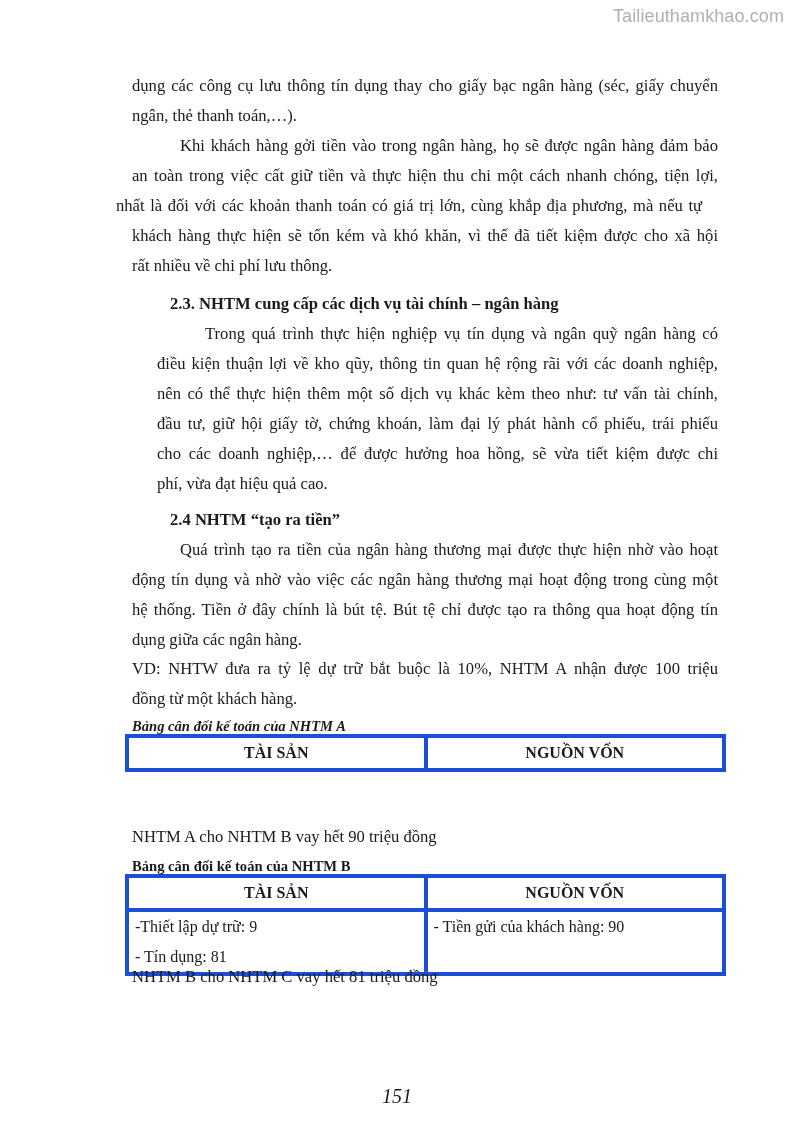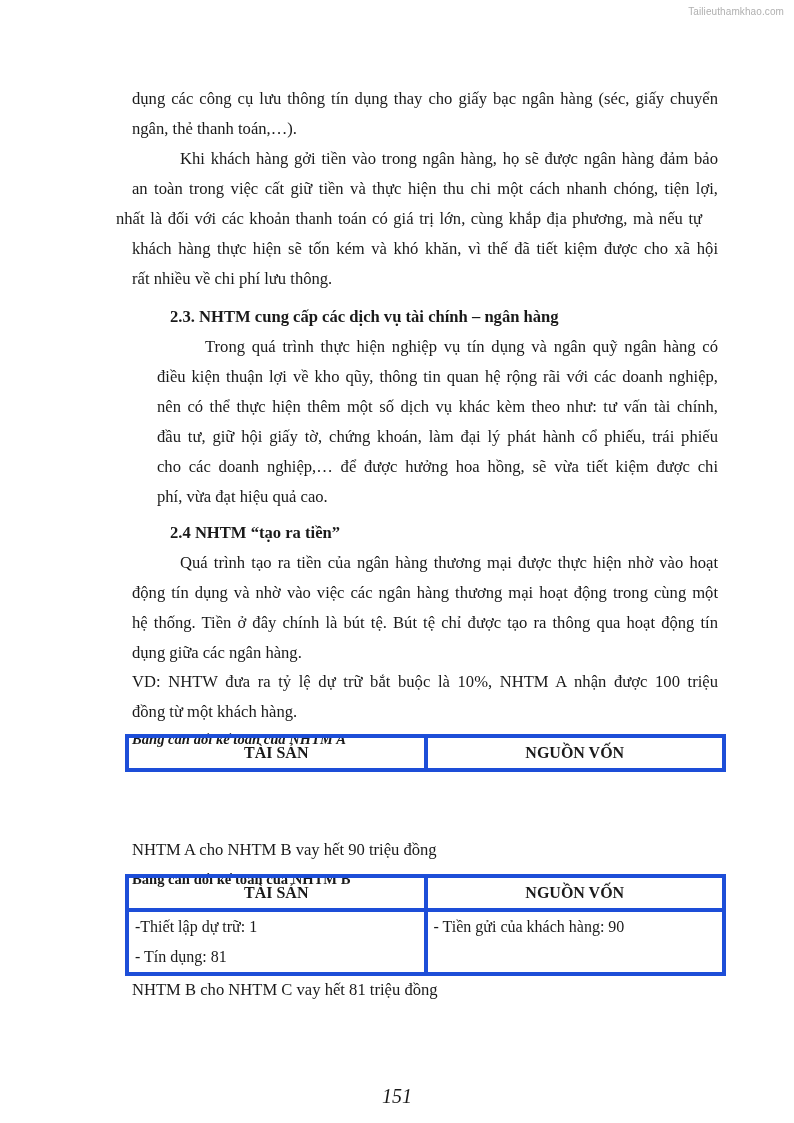--- a/index.html
+++ b/index.html
@@ -3,24 +3,24 @@
 <meta charset="utf-8">
 <style>
   html, body { margin: 0; padding: 0; }
   body {
     width: 794px; height: 1123px; background: #ffffff; position: relative; overflow: hidden;
     font-family: "Liberation Serif", "DejaVu Serif", serif; color: #1a1a1a;
   }
   .watermark {
     position: absolute; top: 6px; right: 10px;
     font-family: "Liberation Sans", "DejaVu Sans", sans-serif;
-    font-size: 10px; color: #b0b0b0; letter-spacing: 0.1px;
+    font-size: 18px; color: #b0b0b0; letter-spacing: 0.1px;
   }
   .line {
-    position: absolute; font-size: 16.6px; line-height: 20px; white-space: nowrap; margin-top: 13px;
+    position: absolute; font-size: 16.6px; line-height: 20px; white-space: nowrap;
   }
   .just { text-align: justify; text-align-last: justify; }
   .bold { font-weight: bold; }
   .caption { font-weight: bold; font-size: 14.6px; }
   table.bs {
     position: absolute; left: 125px; width: 601px; border-collapse: collapse;
     font-size: 16px;
   }
   table.bs td {
     border: 4px solid #1d4ed8; vertical-align: top; padding: 0 6px; width: 50%;
@@ -77,21 +77,21 @@
 
 <div class="line caption" style="top:856px; left:132px;">Bảng cân đối kế toán của NHTM B</div>
 <table class="bs" style="top:874px;">
   <tbody>
       <tr>
     <td class="hd">TÀI SẢN</td>
     <td class="hd">NGUỒN VỐN</td>
   </tr>
   <tr>
     <td class="cell">
-      <span class="cell-line">-Thiết lập dự trữ: 1</span>
+      <span class="cell-line">-Thiết lập dự trữ: 9</span>
       <span class="cell-line">- Tín dụng: 81</span>
     </td>
     <td class="cell">
       <span class="cell-line">- Tiền gửi của khách hàng: 90</span>
     </td>
   </tr>
 </tbody>
   </table>
 <div class="line" style="top:967px; left:132px;">NHTM B cho NHTM C vay hết 81 triệu đồng</div>
 

